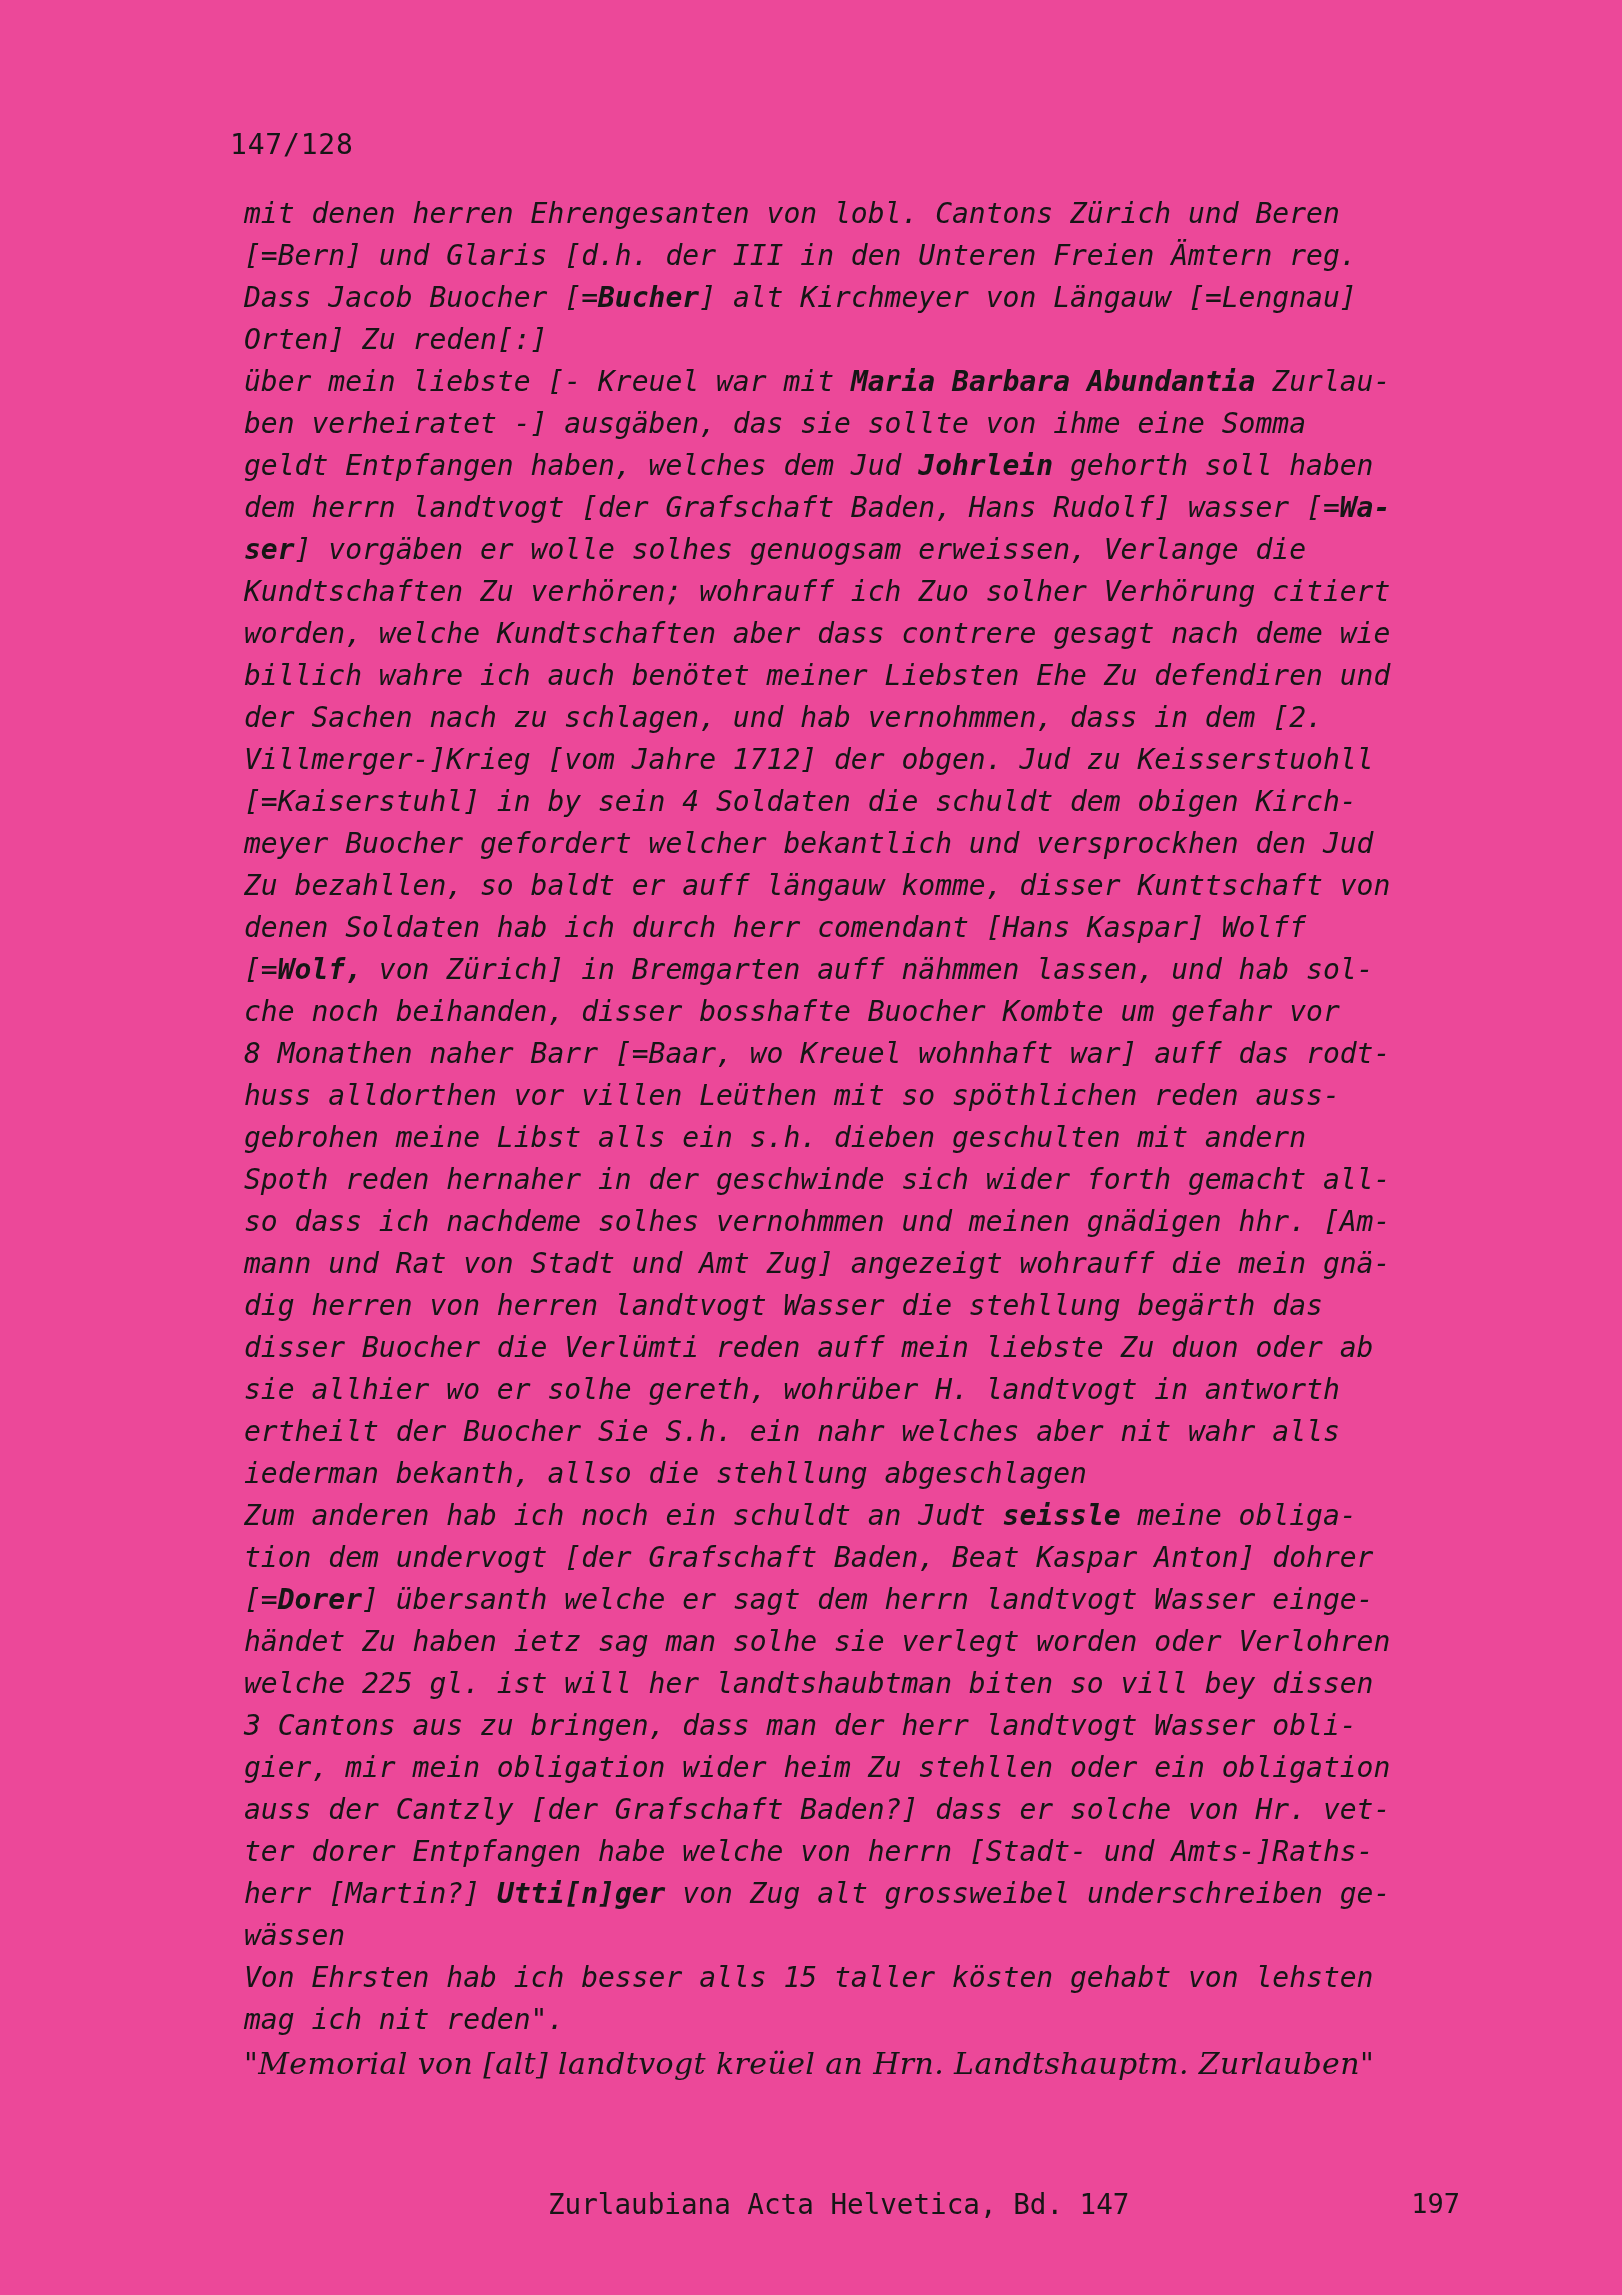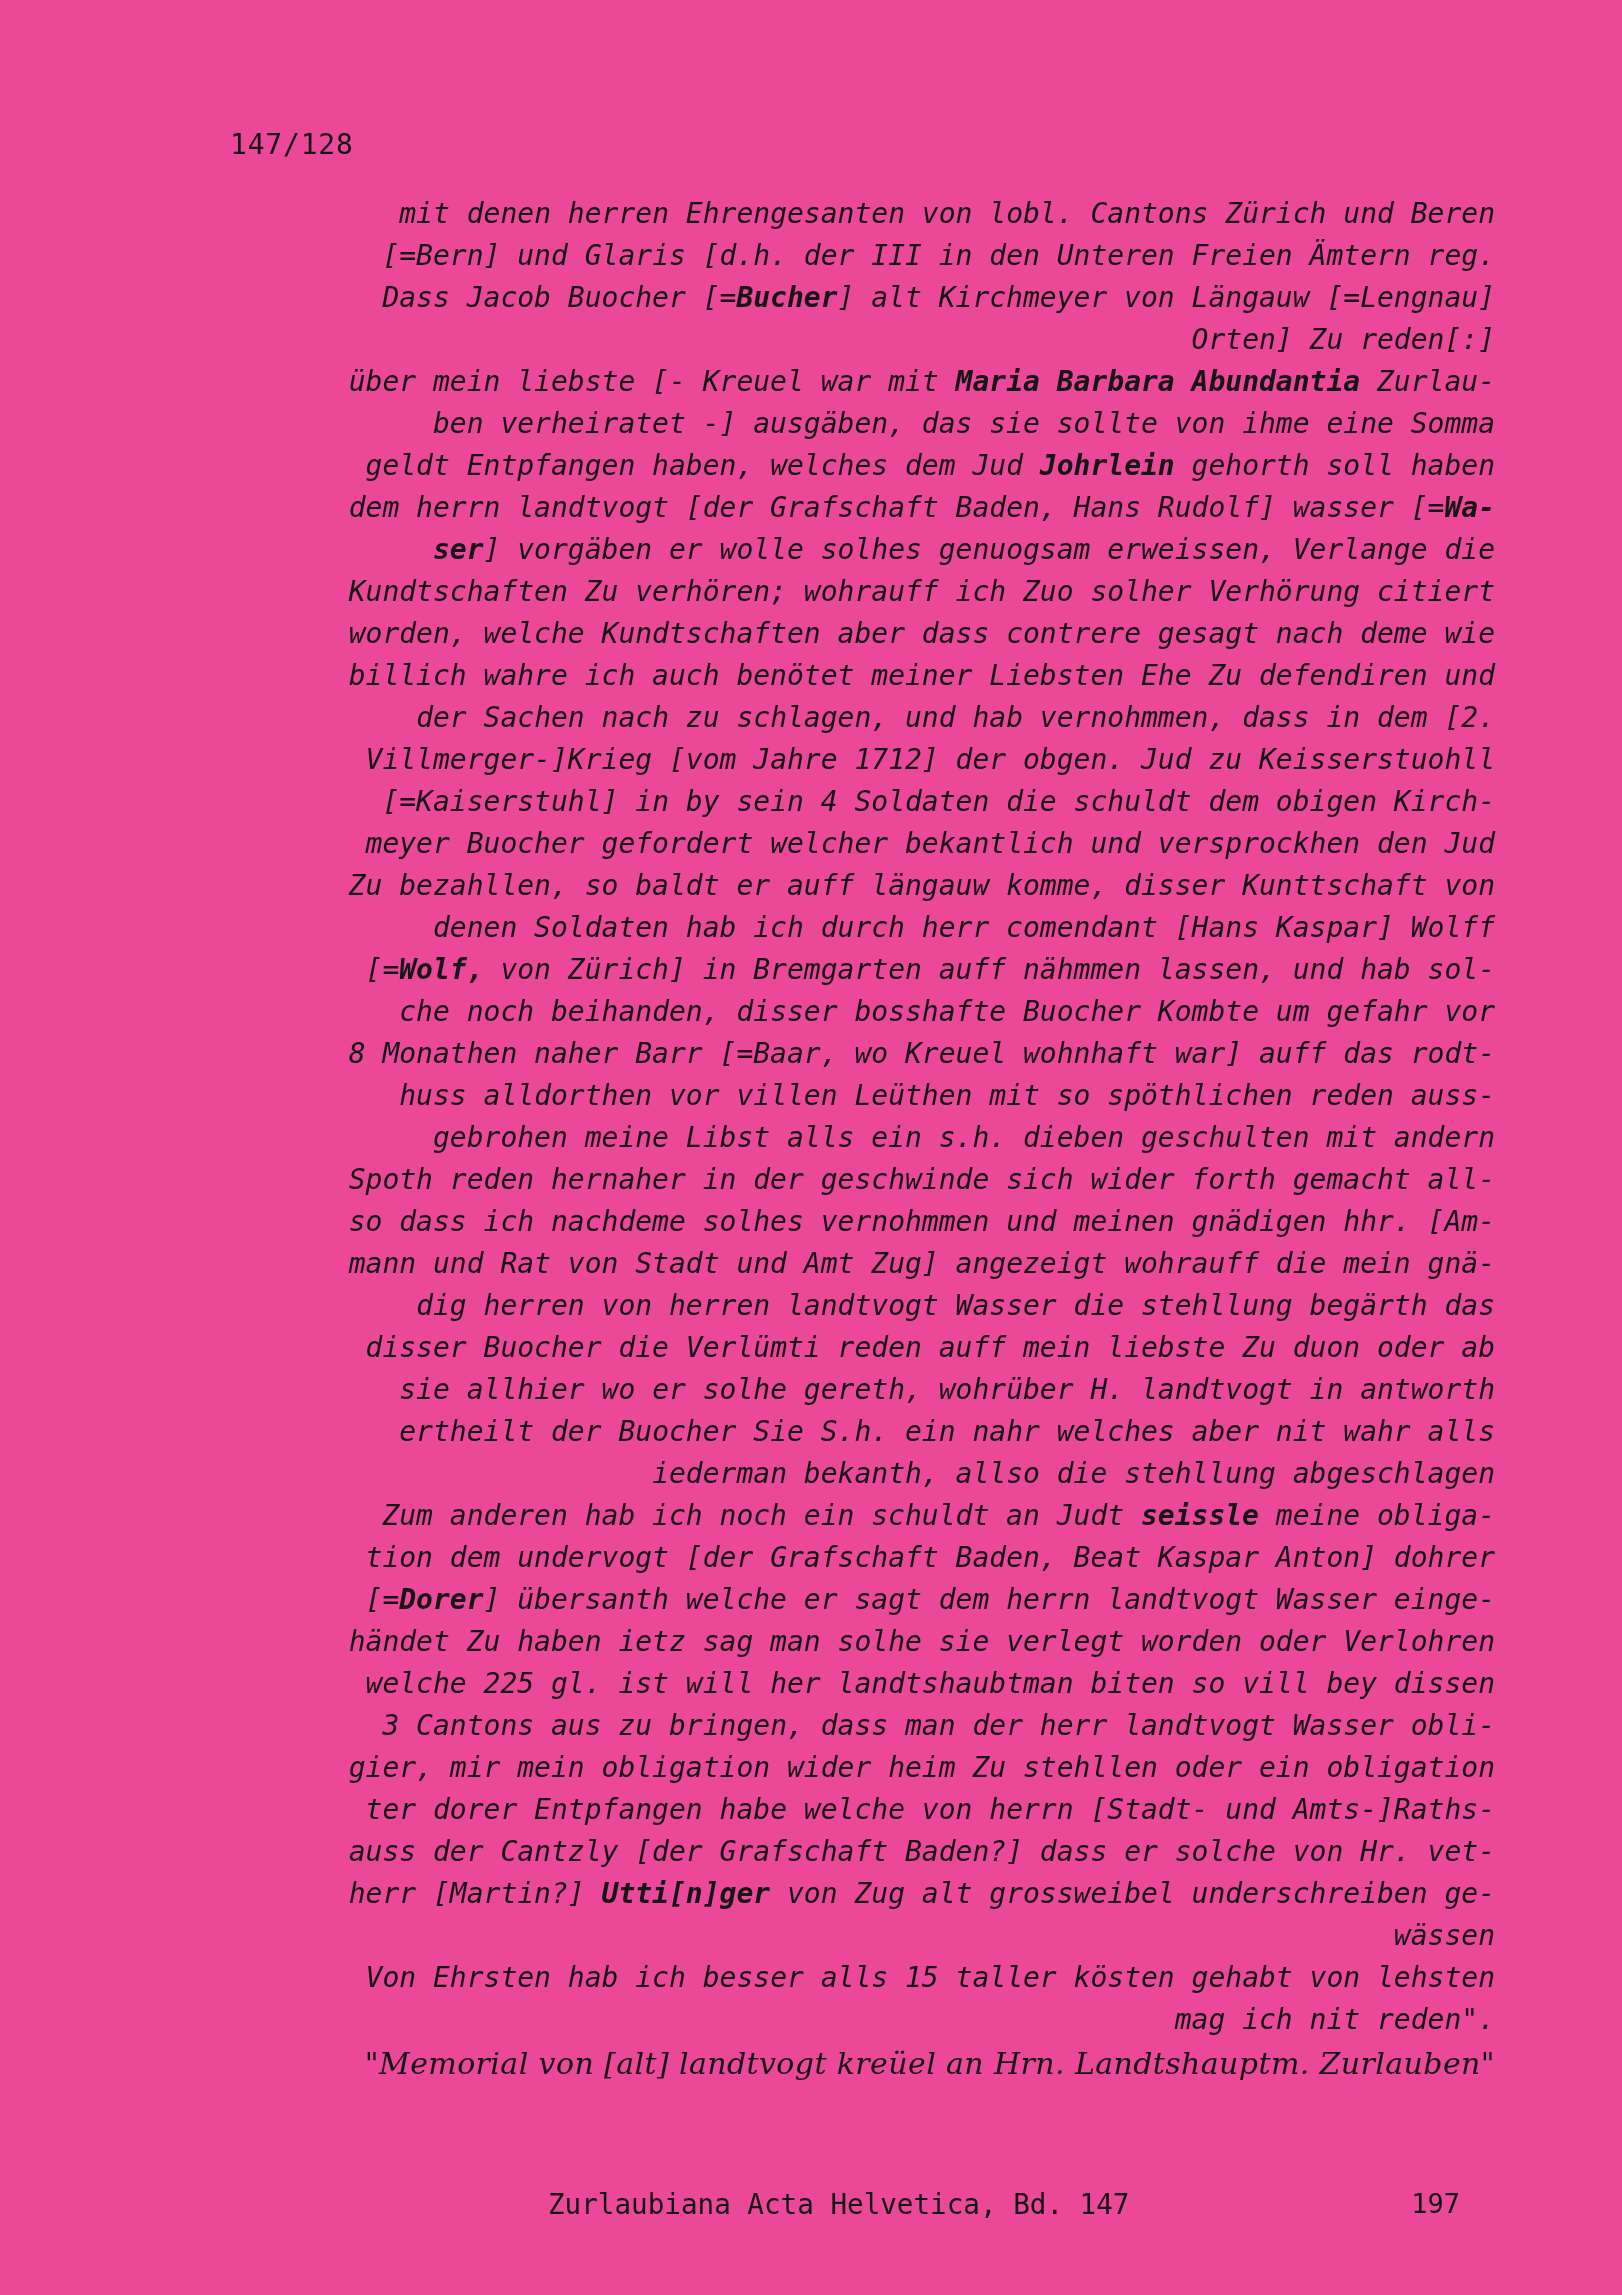--- a/index.html
+++ b/index.html
@@ -18,26 +18,25 @@
     position: absolute;
     top: 128px;
     left: 230px;
     font-size: 28px;
     letter-spacing: 0.8px;
     font-style: normal;
   }
   .body-text {
     position: absolute;
     top: 193px;
-    left: 230px;
+    left: 244px;
     width: 1265px;
     font-style: italic;
     font-size: 28px;
     line-height: 42px;
-    text-align: right;
   }
   .line { white-space: pre; }
   .line span { font-style: italic; }
   .line span.bold { font-weight: bold; }
   .memorial-line {
     font-family: "DejaVu Serif", serif;
     font-style: italic;
     font-size: 30px;
     letter-spacing: 0.4px;
     margin-top: 1.6px;
@@ -98,22 +97,22 @@
         <div class="line"><span>sie allhier wo er solhe gereth, wohrüber H. landtvogt in antworth</span></div>
         <div class="line"><span>ertheilt der Buocher Sie S.h. ein nahr welches aber nit wahr alls</span></div>
         <div class="line"><span>iederman bekanth, allso die stehllung abgeschlagen</span></div>
         <div class="line"><span>Zum anderen hab ich noch ein schuldt an Judt </span><span class="bold">seissle</span><span> meine obliga-</span></div>
         <div class="line"><span>tion dem undervogt [der Grafschaft Baden, Beat Kaspar Anton] dohrer</span></div>
         <div class="line"><span>[=</span><span class="bold">Dorer</span><span>] übersanth welche er sagt dem herrn landtvogt Wasser einge-</span></div>
         <div class="line"><span>händet Zu haben ietz sag man solhe sie verlegt worden oder Verlohren</span></div>
         <div class="line"><span>welche 225 gl. ist will her landtshaubtman biten so vill bey dissen</span></div>
         <div class="line"><span>3 Cantons aus zu bringen, dass man der herr landtvogt Wasser obli-</span></div>
         <div class="line"><span>gier, mir mein obligation wider heim Zu stehllen oder ein obligation</span></div>
+        <div class="line"><span>auss der Cantzly [der Grafschaft Baden?] dass er solche von Hr. vet-</span></div>
         <div class="line"><span>ter dorer Entpfangen habe welche von herrn [Stadt- und Amts-]Raths-</span></div>
-        <div class="line"><span>auss der Cantzly [der Grafschaft Baden?] dass er solche von Hr. vet-</span></div>
         <div class="line"><span>herr [Martin?] </span><span class="bold">Utti[n]ger</span><span> von Zug alt grossweibel underschreiben ge-</span></div>
         <div class="line"><span>wässen</span></div>
         <div class="line"><span>Von Ehrsten hab ich besser alls 15 taller kösten gehabt von lehsten</span></div>
         <div class="line"><span>mag ich nit reden".</span></div>
       </div>
     <div class="memorial-line">"Memorial von [alt] landtvogt kreüel an Hrn. Landtshauptm. Zurlauben"</div>
   </div>
 
   <div class="footer-source">Zurlaubiana Acta Helvetica, Bd. 147</div>
 

